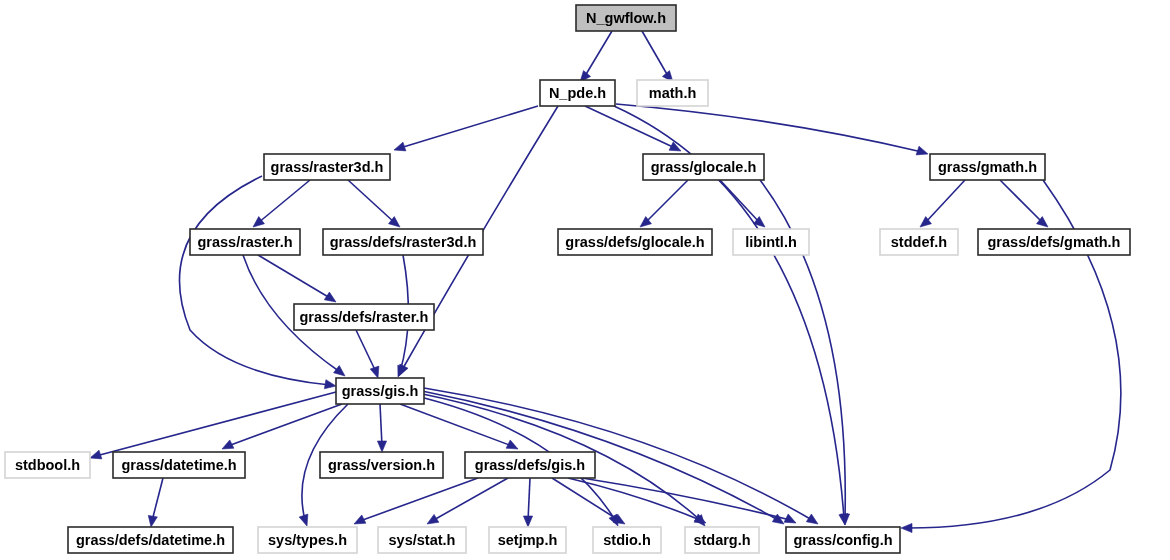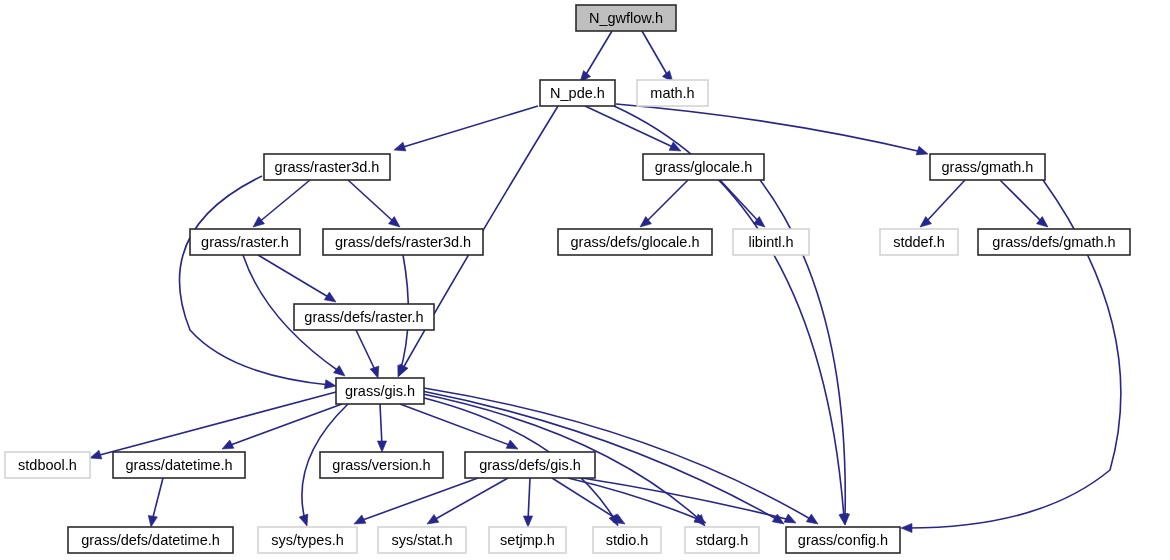--- a/index.html
+++ b/index.html
@@ -10,20 +10,21 @@
   body {
     width: 1170px;
     height: 560px;
     font-family: "Liberation Sans", sans-serif;
     overflow: hidden;
   }
   #graph-root {
     position: relative;
     width: 1170px;
     height: 560px;
+    font-weight: bold;
   }
   svg#dep-graph {
     display: block;
     width: 1170px;
     height: 560px;
   }
   .edge-line {
     fill: none;
     stroke: #26268c;
     stroke-width: 1.6;

